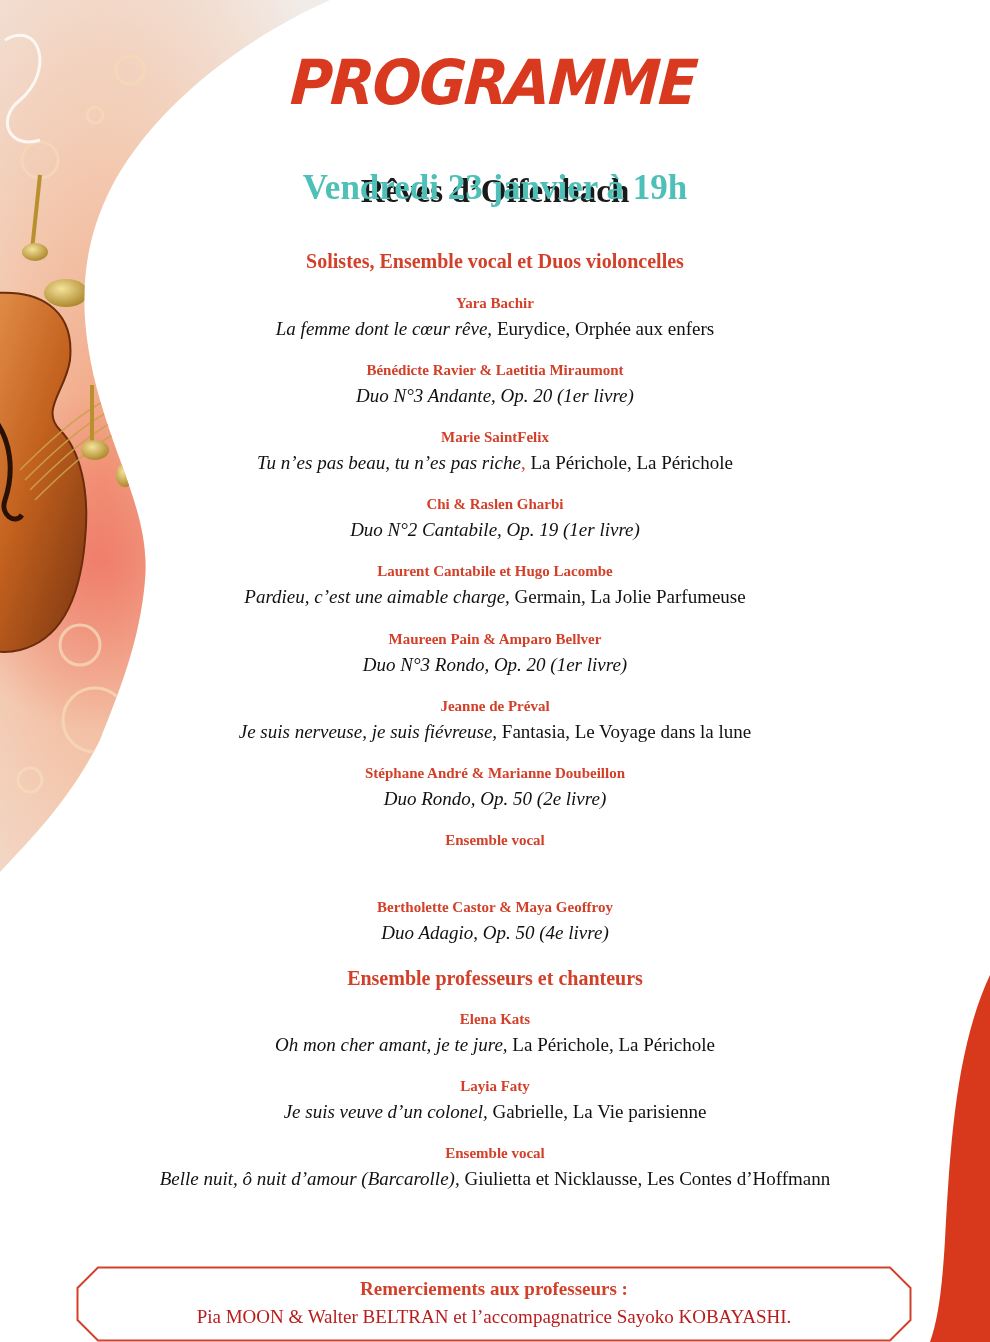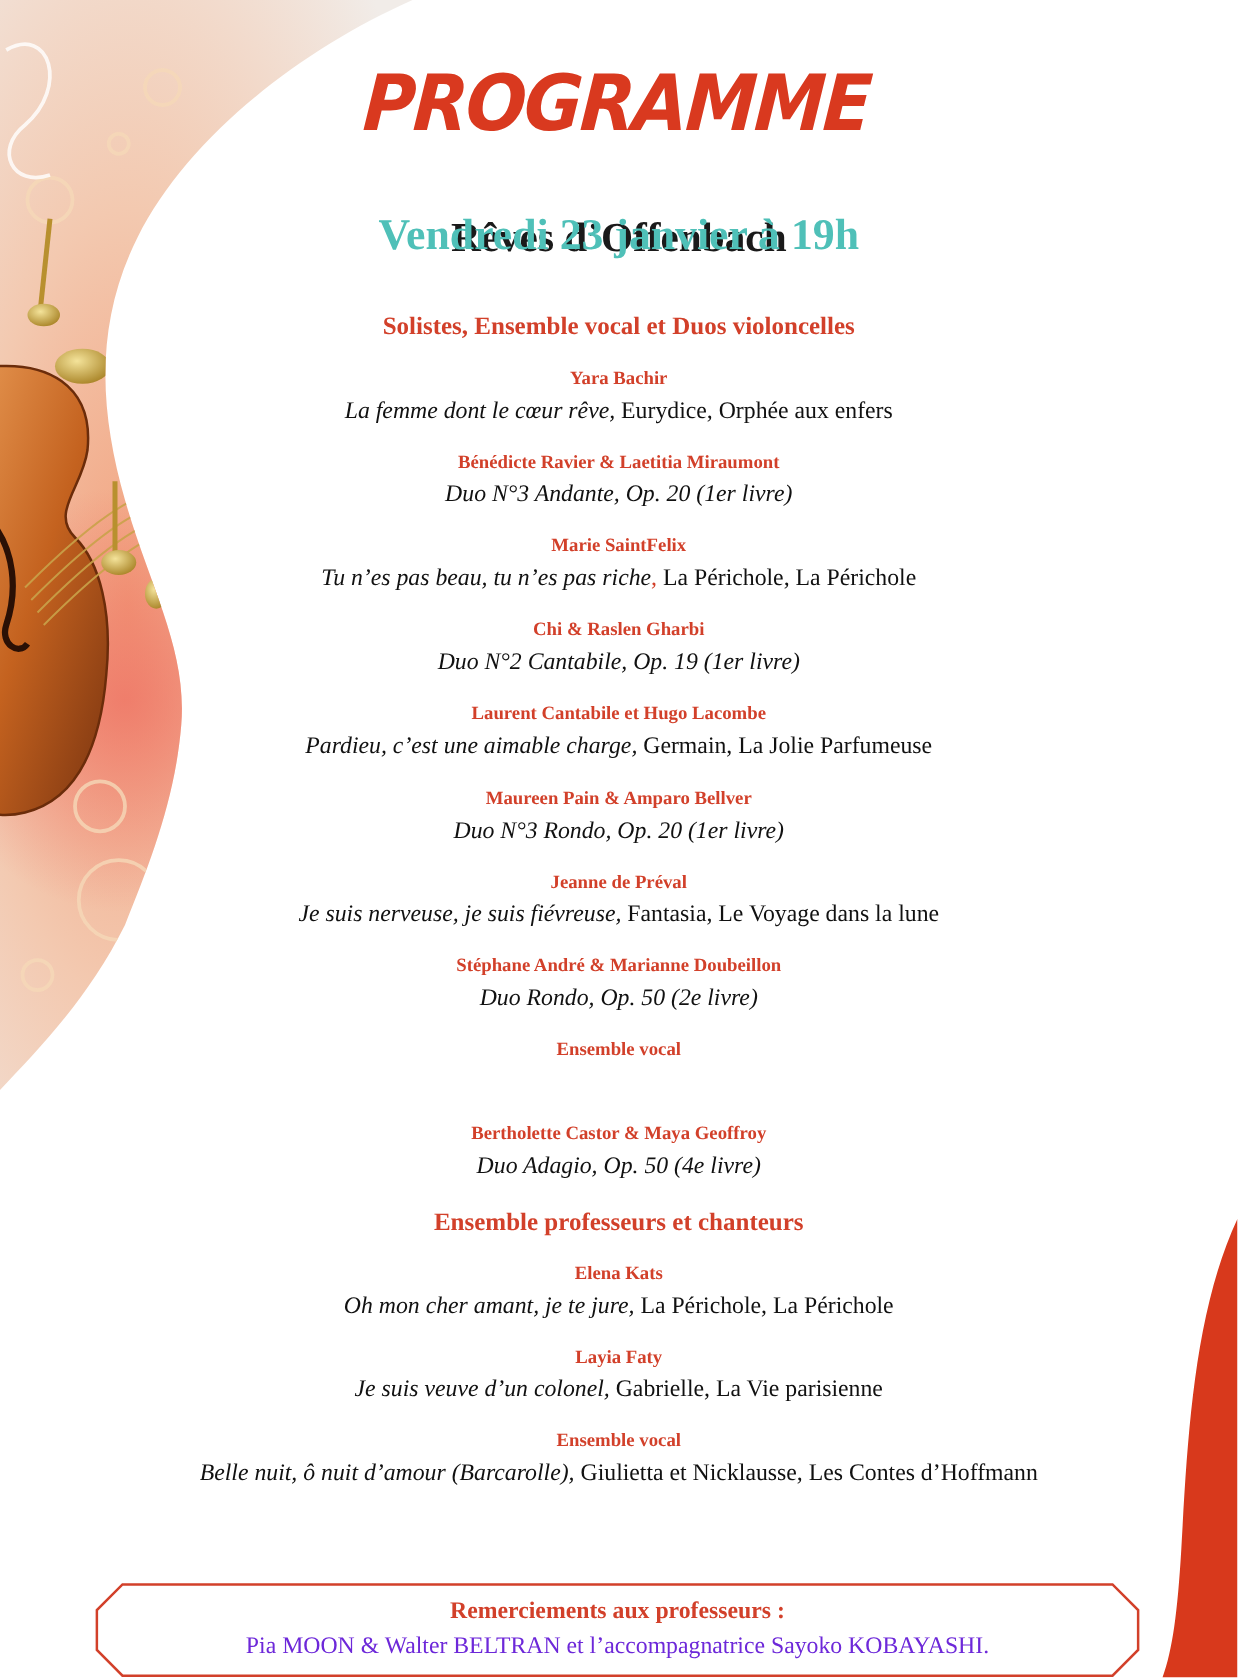--- a/index.html
+++ b/index.html
@@ -38,21 +38,21 @@
       text-align: center;
       margin-top: 30px;
     }
     .thanks svg { position: absolute; left: 0; top: 0; }
     .thanks .th-head {
       position: absolute; left: 0; width: 836px; top: 12px;
       font-weight: bold; font-size: 19px; color: #d2402a;
     }
     .thanks .th-body {
       position: absolute; left: 0; width: 836px; top: 40px;
-      font-size: 19px; color: #6d28d9;
+      font-size: 19px; color: #b91c1c;
     }
   </style>
 </head>
 <body>
 
 <svg class="deco" width="990" height="1342" viewBox="0 0 990 1342">
   <defs>
     <radialGradient id="bgWarm" cx="0.3" cy="0.55" r="0.8">
       <stop offset="0" stop-color="#f2a27e"></stop>
       <stop offset="0.45" stop-color="#f3c9b0"></stop>

